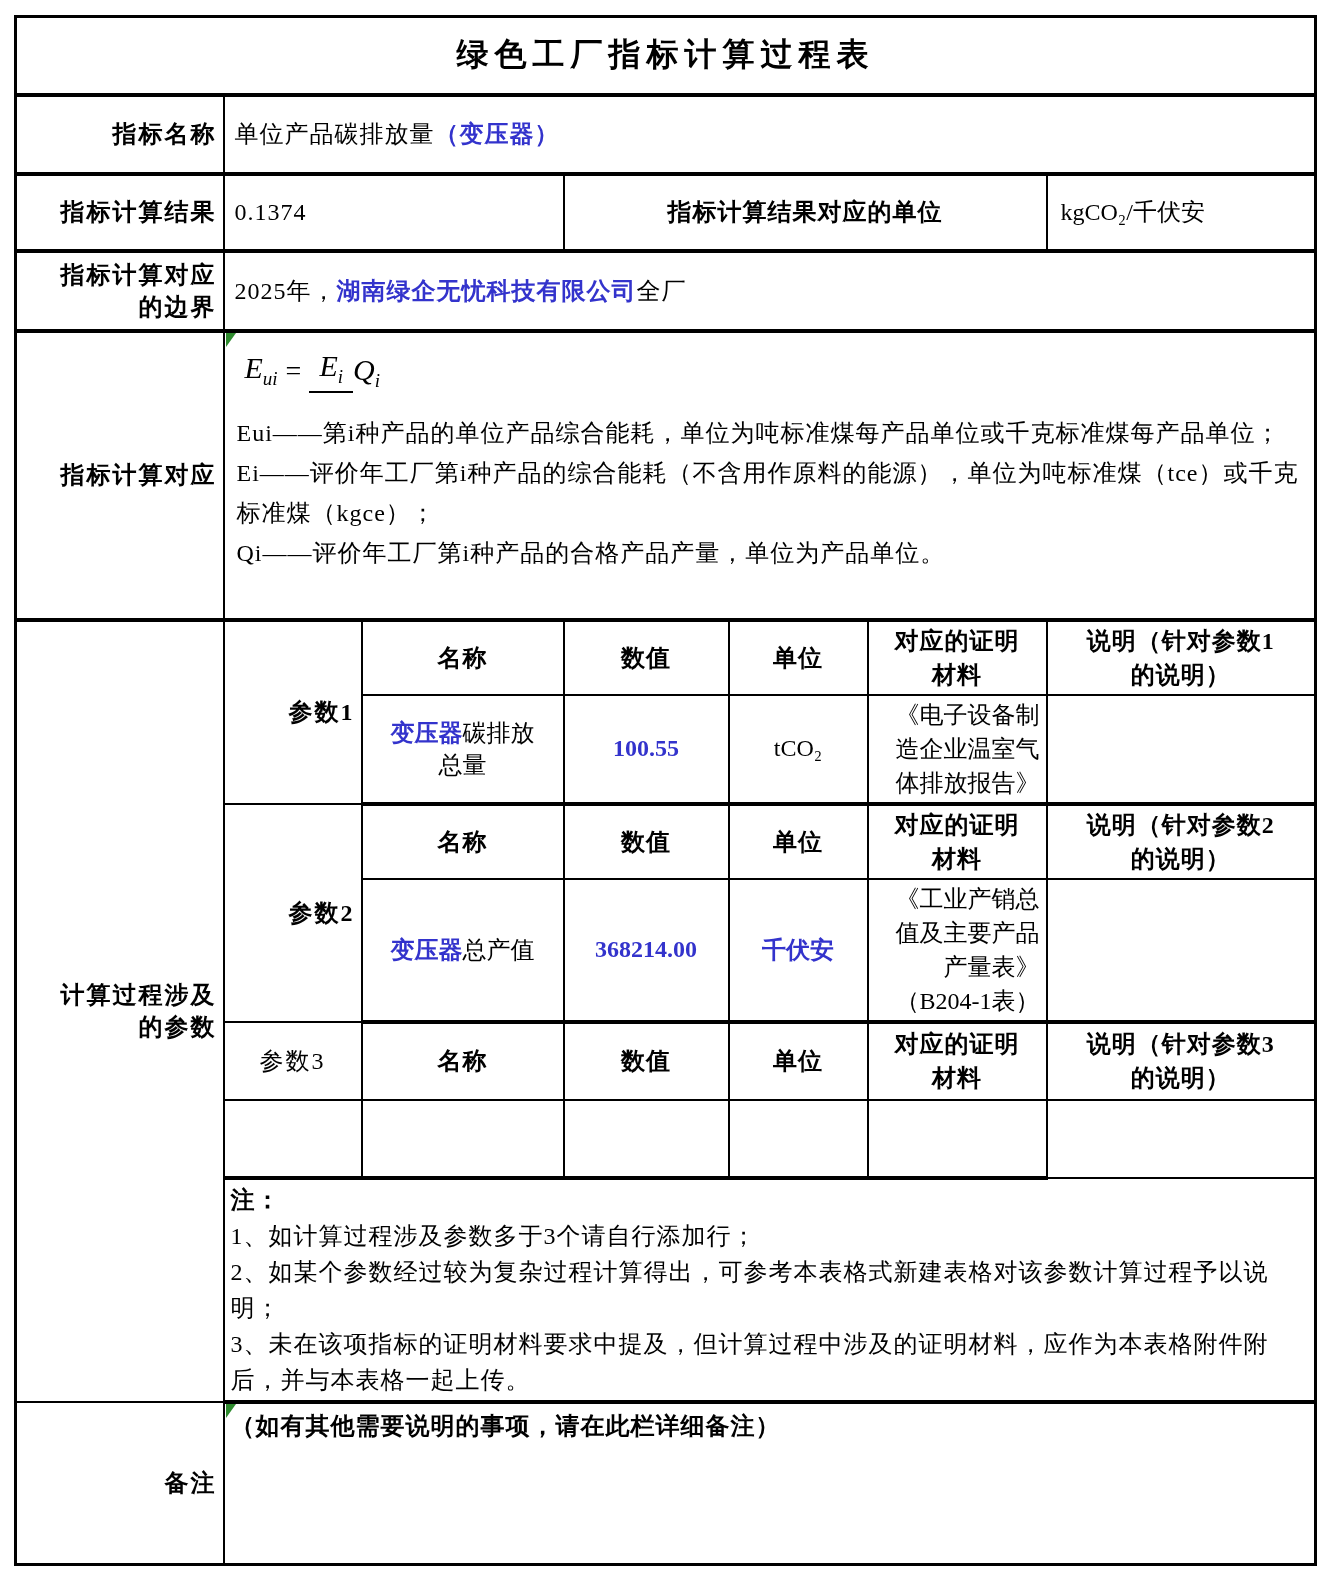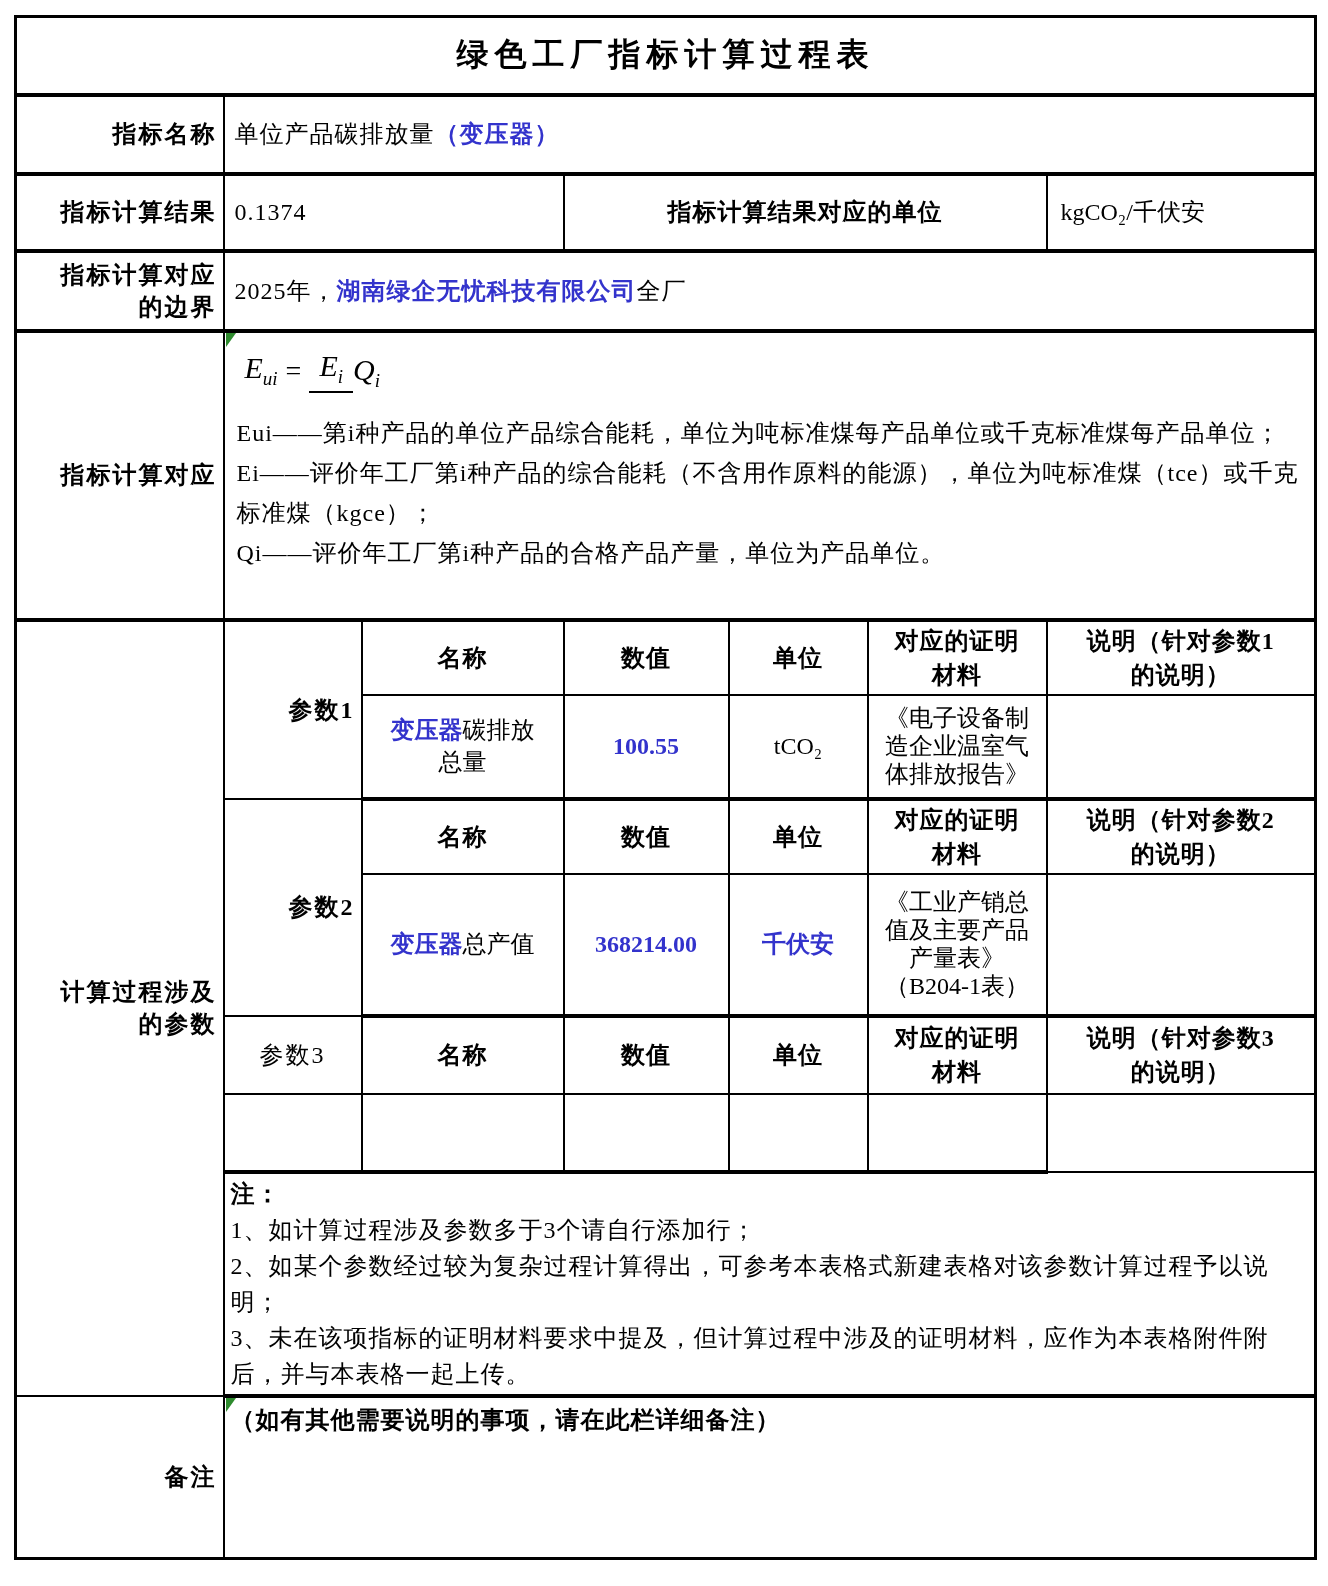--- a/index.html
+++ b/index.html
@@ -16,21 +16,21 @@
   .label{font-weight:bold;text-align:right;letter-spacing:2px;}
   .hdr{font-weight:bold;text-align:center;letter-spacing:1px;line-height:34px;}
   .content{text-align:left;padding-left:10px;letter-spacing:1px;}
   .center{text-align:center;}
   .pre{white-space:pre-line;}
   .blue{color:#3333CC;font-weight:bold;}
   .top{vertical-align:top;}
   .rel{position:relative;}
   .gmark{position:absolute;top:0;left:1px;width:0;height:0;
          border-left:10px solid #2E8B2E;border-bottom:14px solid transparent;}
-  .proof{line-height:28px;letter-spacing:0;}
+  .proof{line-height:34px;letter-spacing:0;text-align:right;}
   .formula{display:flex;align-items:center;font-style:italic;font-size:30px;
            margin:14px 0 20px 14px;}
   .formula sub{font-size:19px;font-style:italic;}
   .eq{margin:0 8px;font-style:normal;font-size:28px;}
   .frac{display:inline-flex;align-items:center;}
   .frac .num{border-bottom:2px solid #000;padding:0 10px 3px;}
   .frac .den{padding-top:3px;}
   .desc p{margin:0;line-height:40px;padding-left:6px;letter-spacing:1px;}
   .notes div{line-height:36px;letter-spacing:1px;}
   .notes .note-title{font-weight:bold;}

